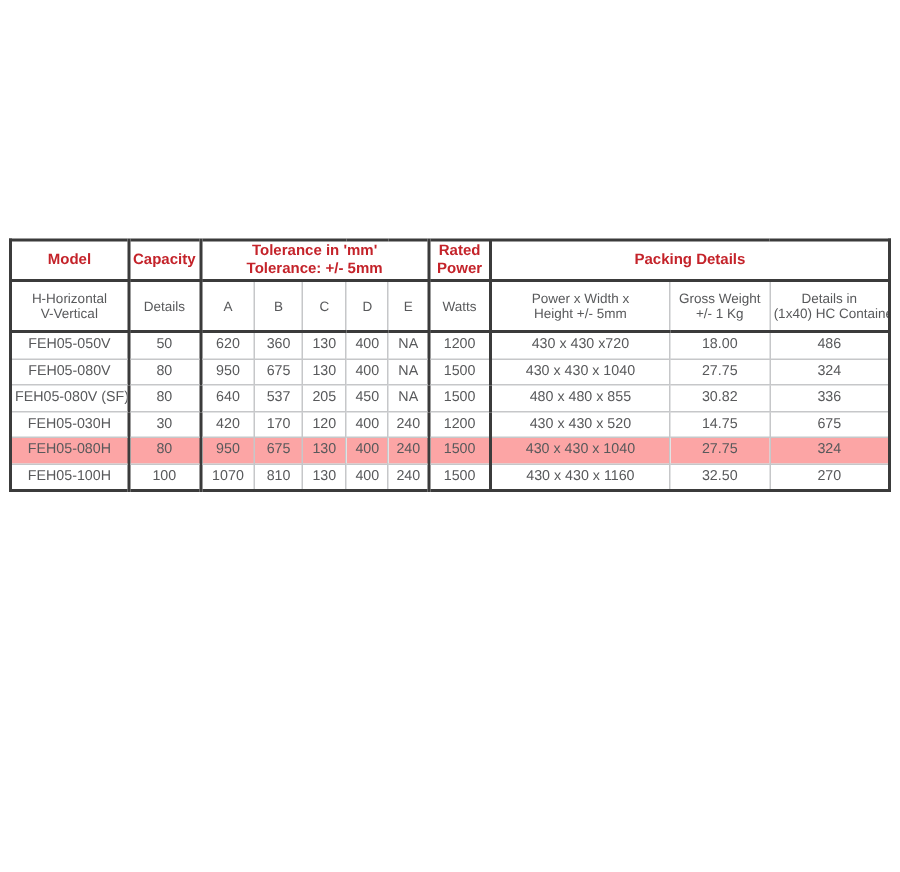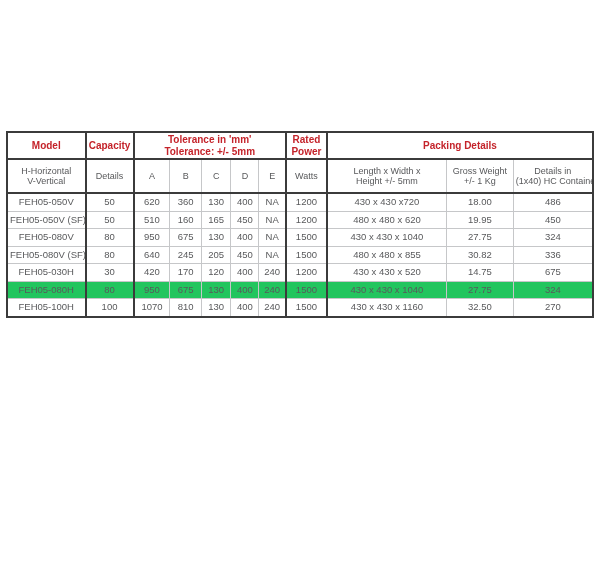--- a/index.html
+++ b/index.html
@@ -19,20 +19,21 @@
     position: absolute;
     left: 6px;
     top: 131px;
     width: 588px;
   }
   table.spec {
     width: 100%;
     border-collapse: collapse;
     table-layout: fixed;
     border: 2px solid #3b3b3b;
+    margin-top: 28px;
   }
   table.spec th, table.spec td {
     border: 1px solid #c6c7c9;
     padding: 0 2px;
     text-align: center;
     vertical-align: middle;
     overflow: hidden;
     white-space: nowrap;
   }
   
@@ -52,21 +53,21 @@
     height: 32px;
     line-height: 10.5px;
     border-bottom: 2px solid #3b3b3b;
   }
   tbody td {
     color: #58595b;
     font-size: 9.5px;
     height: 16.5px;
     line-height: 16.5px;
   }
-  tbody tr.hl td { background: #22c55e; }
+  tbody tr.hl td { background: #fca5a5; }
 </style>
 </head>
 <body>
 
 <div class="page">
   <div class="spec-table-wrap">
     <table class="spec">
       <colgroup>
         <col style="width:13.4%">
         <col style="width:8.2%">
@@ -100,21 +101,21 @@
             <div>V-Vertical</div>
           </th>
           <th class="dr">Details</th>
           <th>A</th>
           <th>B</th>
           <th>C</th>
           <th>D</th>
           <th class="dr">E</th>
           <th class="dr">Watts</th>
           <th>
-            <div>Length x Width x</div>
+            <div>Power x Width x</div>
             <div>Height +/- 5mm</div>
           </th>
           <th>
             <div>Gross Weight</div>
             <div>+/- 1 Kg</div>
           </th>
           <th>
             <div>Details in</div>
             <div>(1x40) HC Container</div>
           </th>
@@ -128,50 +129,37 @@
             <td>360</td>
             <td>130</td>
             <td>400</td>
             <td class="dr">NA</td>
             <td class="dr">1200</td>
             <td>430 x 430 x720</td>
             <td>18.00</td>
             <td>486</td>
           </tr>
           <tr>
-            <td class="dr">FEH05-050V (SF)</td>
-            <td class="dr">50</td>
-            <td>510</td>
-            <td>160</td>
-            <td>165</td>
-            <td>450</td>
-            <td class="dr">NA</td>
-            <td class="dr">1200</td>
-            <td>480 x 480 x 620</td>
-            <td>19.95</td>
-            <td>450</td>
-          </tr>
-          <tr>
             <td class="dr">FEH05-080V</td>
             <td class="dr">80</td>
             <td>950</td>
             <td>675</td>
             <td>130</td>
             <td>400</td>
             <td class="dr">NA</td>
             <td class="dr">1500</td>
             <td>430 x 430 x 1040</td>
             <td>27.75</td>
             <td>324</td>
           </tr>
           <tr>
             <td class="dr">FEH05-080V (SF)</td>
             <td class="dr">80</td>
             <td>640</td>
-            <td>245</td>
+            <td>537</td>
             <td>205</td>
             <td>450</td>
             <td class="dr">NA</td>
             <td class="dr">1500</td>
             <td>480 x 480 x 855</td>
             <td>30.82</td>
             <td>336</td>
           </tr>
           <tr>
             <td class="dr">FEH05-030H</td>

